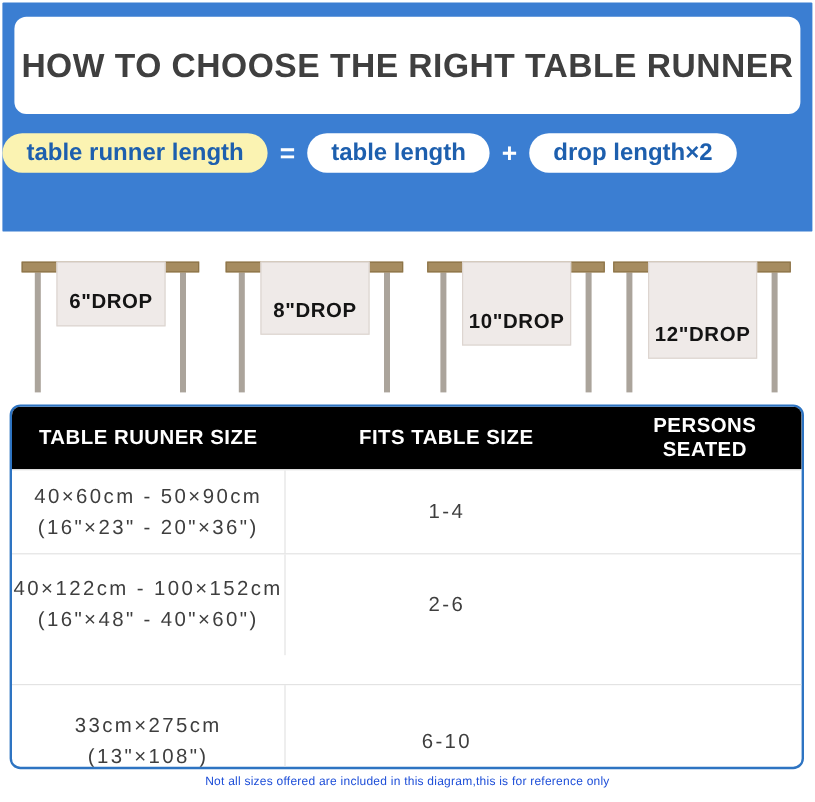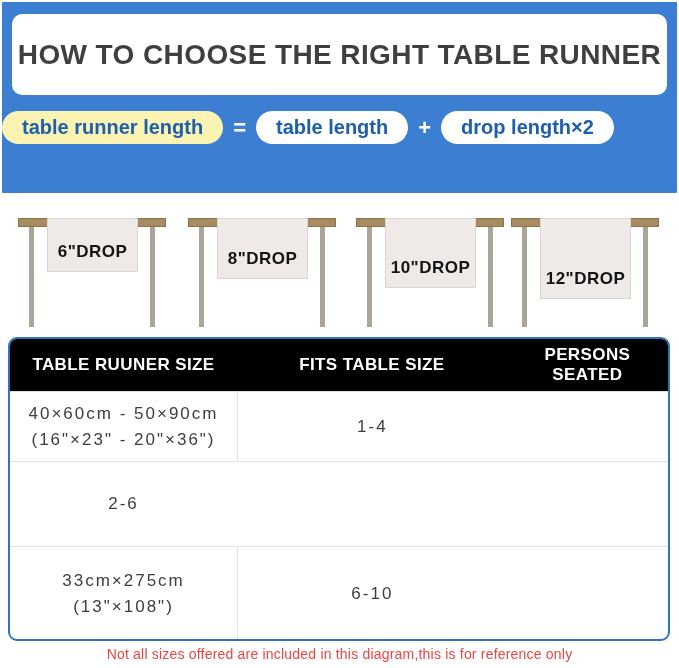--- a/index.html
+++ b/index.html
@@ -41,28 +41,28 @@
   
   .size-table{position:absolute;left:8px;top:337px;width:662px;height:304px;
     border:2px solid #2e74c2;border-radius:9px;overflow:hidden;
     box-sizing:border-box;background:#ffffff;}
   .thead{display:grid;grid-template-columns:34.5% 41% 24.5%;height:52px;
     background:#000000;}
   .th{display:flex;align-items:center;justify-content:center;text-align:center;
     color:#ffffff;font-weight:bold;font-size:17px;letter-spacing:0.4px;line-height:20px;}
   .th.persons .th-text{max-width:95px;}
   .trow{display:grid;grid-template-columns:34.5% 41% 24.5%;border-top:1px solid #e3e3e3;}
-  .row-0{height:69px;}.row-1{height:84px;}.row-2{height:93px;}
+  .row-0{height:69px;}.row-1{height:84px;}.row-2{height:93px;margin-top:24px;}
   .td{display:flex;flex-direction:column;justify-content:center;align-items:center;
     text-align:center;font-size:17px;color:#3e3e3e;letter-spacing:2px;
     line-height:26px;border-left:1px solid #e3e3e3;white-space:nowrap;}
   .td:first-child{border-left:none;}
   
   .footnote{position:absolute;left:0;right:0;top:646px;margin:0;text-align:center;
-    font-size:14px;color:#ef4444;letter-spacing:0.2px;}
+    font-size:10px;color:#1d4ed8;letter-spacing:0.2px;}
 </style>
 </head>
 <body>
 
 <div class="page">
 
   <section class="hero">
     <div class="title-box">
       <h1 class="page-title">HOW TO CHOOSE THE RIGHT TABLE RUNNER</h1>
     </div>
@@ -133,20 +133,24 @@
         <div>40×60cm - 50×90cm</div>
         <div>(16"×23" - 20"×36")</div>
       </div>
       <div class="td">
         <div>1-4</div>
       </div>
     </div>
 
     <div class="trow row-1">
       <div class="td">
+        <div>40×122cm - 100×152cm</div>
+        <div>(16"×48" - 40"×60")</div>
+      </div>
+      <div class="td">
         <div>2-6</div>
       </div>
     </div>
 
     <div class="trow row-2">
       <div class="td">
         <div>33cm×275cm</div>
         <div>(13"×108")</div>
       </div>
       <div class="td">

